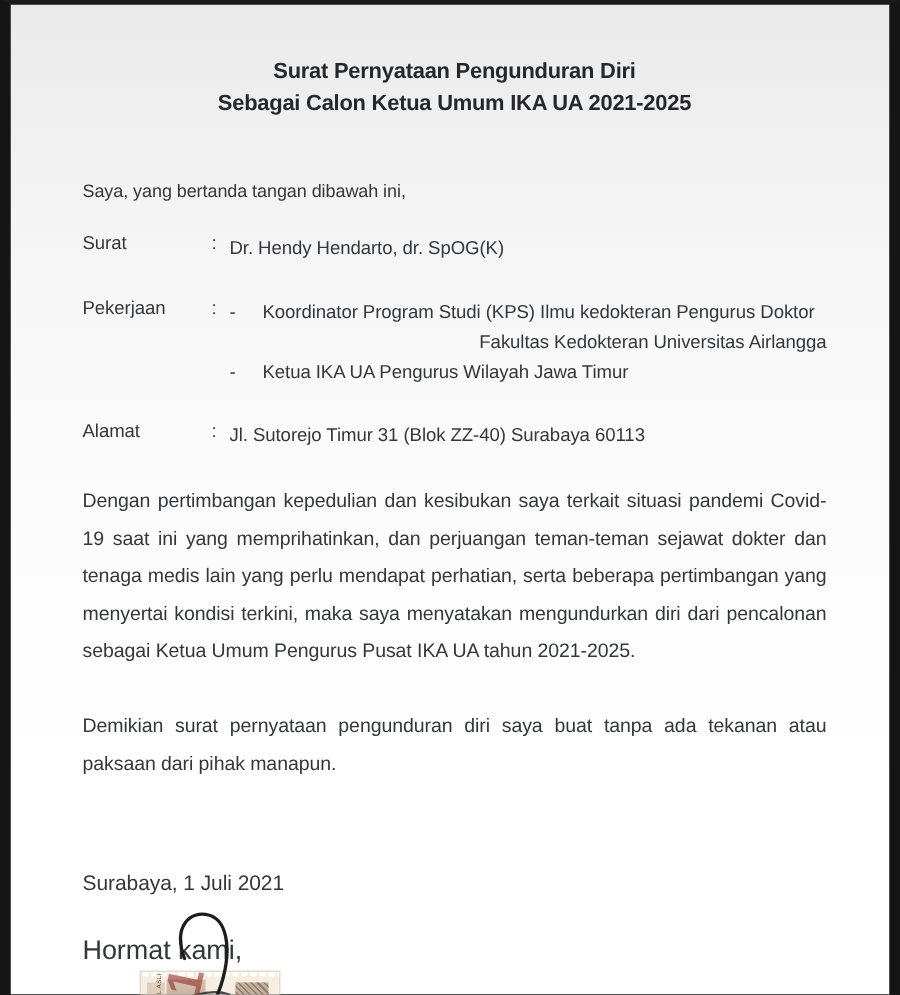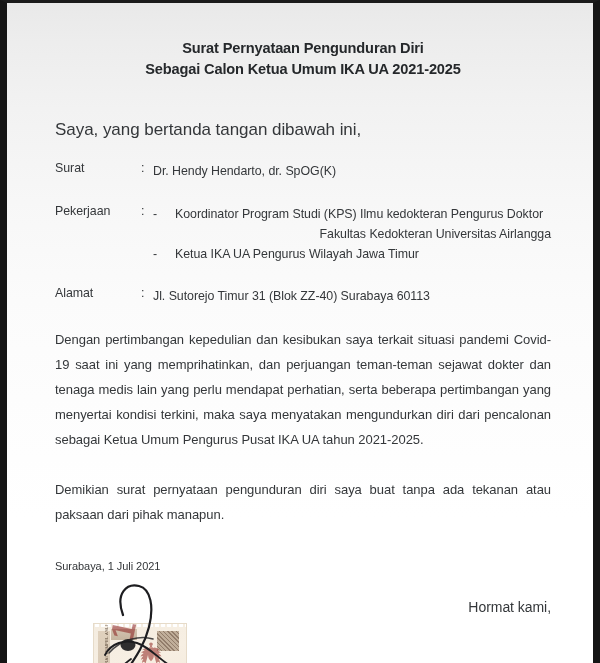--- a/index.html
+++ b/index.html
@@ -50,21 +50,21 @@
   .title-line {
     font-size: 14.6px;
     font-weight: bold;
     letter-spacing: -0.15px;
     color: #25282b;
   }
 
   
   .opening {
     margin-top: 41px;
-    font-size: 17px;
+    font-size: 12px;
     letter-spacing: -0.05px;
     color: #34373a;
   }
 
   .field-list {
     margin-top: 21px;
   }
   .field-row {
     display: flex;
     align-items: flex-start;
@@ -104,39 +104,38 @@
     font-size: 13px;
     line-height: 1.92;
     text-align: justify;
     letter-spacing: -0.05px;
     color: #34373a;
   }
   .para-1 { margin-top: 8px; }
   .para-2 { margin-top: 25px; }
 
   .place-date {
-    margin-top: 32px;
-    font-size: 11px;
+    margin-top: 58px;
+    font-size: 14px;
     letter-spacing: -0.05px;
     color: #34373a;
   }
 
   
   .sign-zone {
     position: relative;
     margin-top: 27px;
     height: 120px;
   }
   .regards {
     position: relative;
     z-index: 3;
-    font-size: 14px;
-    letter-spacing: -0.05px;
-    color: #34373a;
-    text-align: right;
+    font-size: 18px;
+    letter-spacing: -0.05px;
+    color: #34373a;
   }
 
   
   .ink {
     position: absolute;
     left: -10px;
     top: -18px;
     width: 300px;
     height: 135px;
     z-index: 5;

